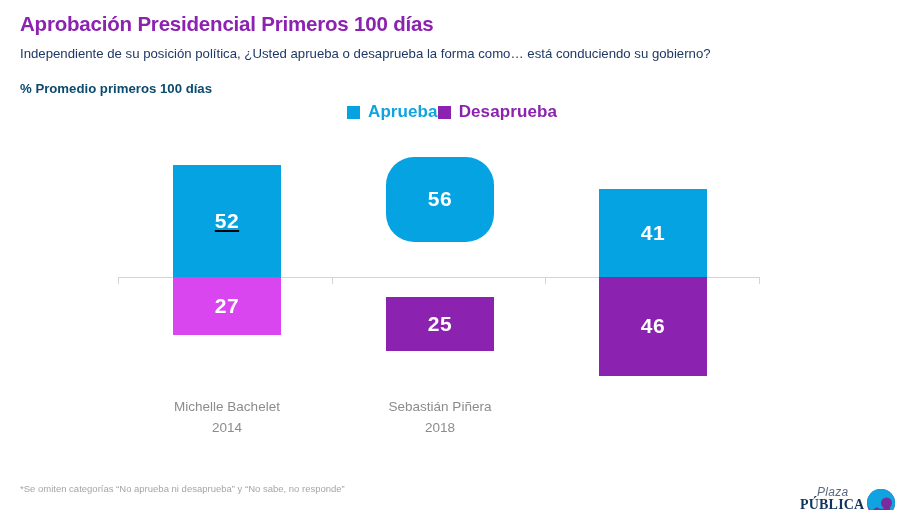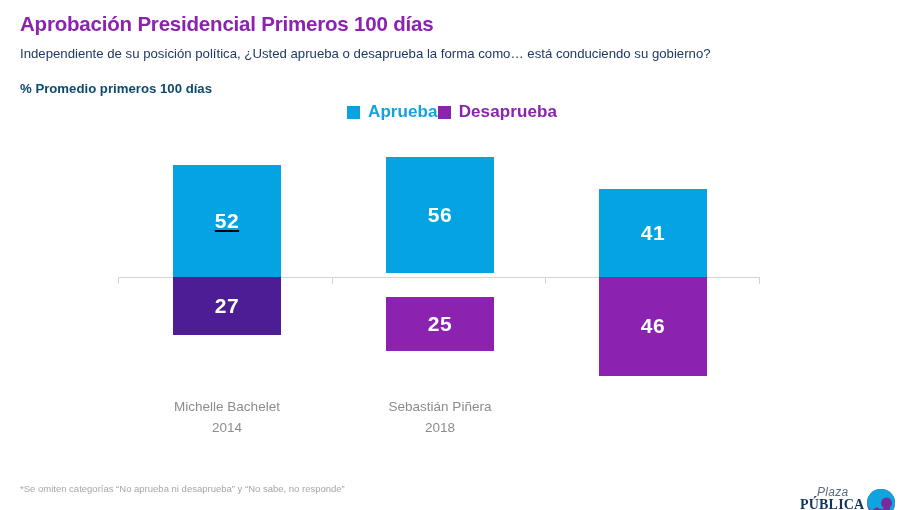--- a/index.html
+++ b/index.html
@@ -241,27 +241,27 @@
     <div class="zero-line"></div>
     <div class="axis-tick t0"></div>
     <div class="axis-tick t1"></div>
     <div class="axis-tick t2"></div>
     <div class="axis-tick t3"></div>
 
     <div class="bar-group" style="left:173px">
       <div class="bar pos" style="top: 165.2px; height: 111.8px; background: rgb(5, 163, 226); text-decoration: underline;">
         <span class="bar-value">52</span>
       </div>
-      <div class="bar neg" style="top: 277px; height: 58.05px; background: #4c1d95;">
+      <div class="bar neg" style="top: 277px; height: 58.05px; background: #d946ef;">
         <span class="bar-value">27</span>
       </div>
     </div>
 
     <div class="bar-group" style="left:386px">
-      <div class="bar pos" style="top: 156.6px; height: 116px; background: rgb(5, 163, 226);">
+      <div class="bar pos" style="top: 156.6px; height: 85px; background: rgb(5, 163, 226); border-radius: 28px;">
         <span class="bar-value">56</span>
       </div>
       <div class="bar neg" style="top: 277px; height: 53.75px; background: rgb(139, 34, 176); margin-top: 20px;">
         <span class="bar-value">25</span>
       </div>
     </div>
 
     <div class="bar-group" style="left:599px">
       <div class="bar pos" style="top: 188.85px; height: 88.15px; background: rgb(5, 163, 226);">
         <span class="bar-value">41</span>

